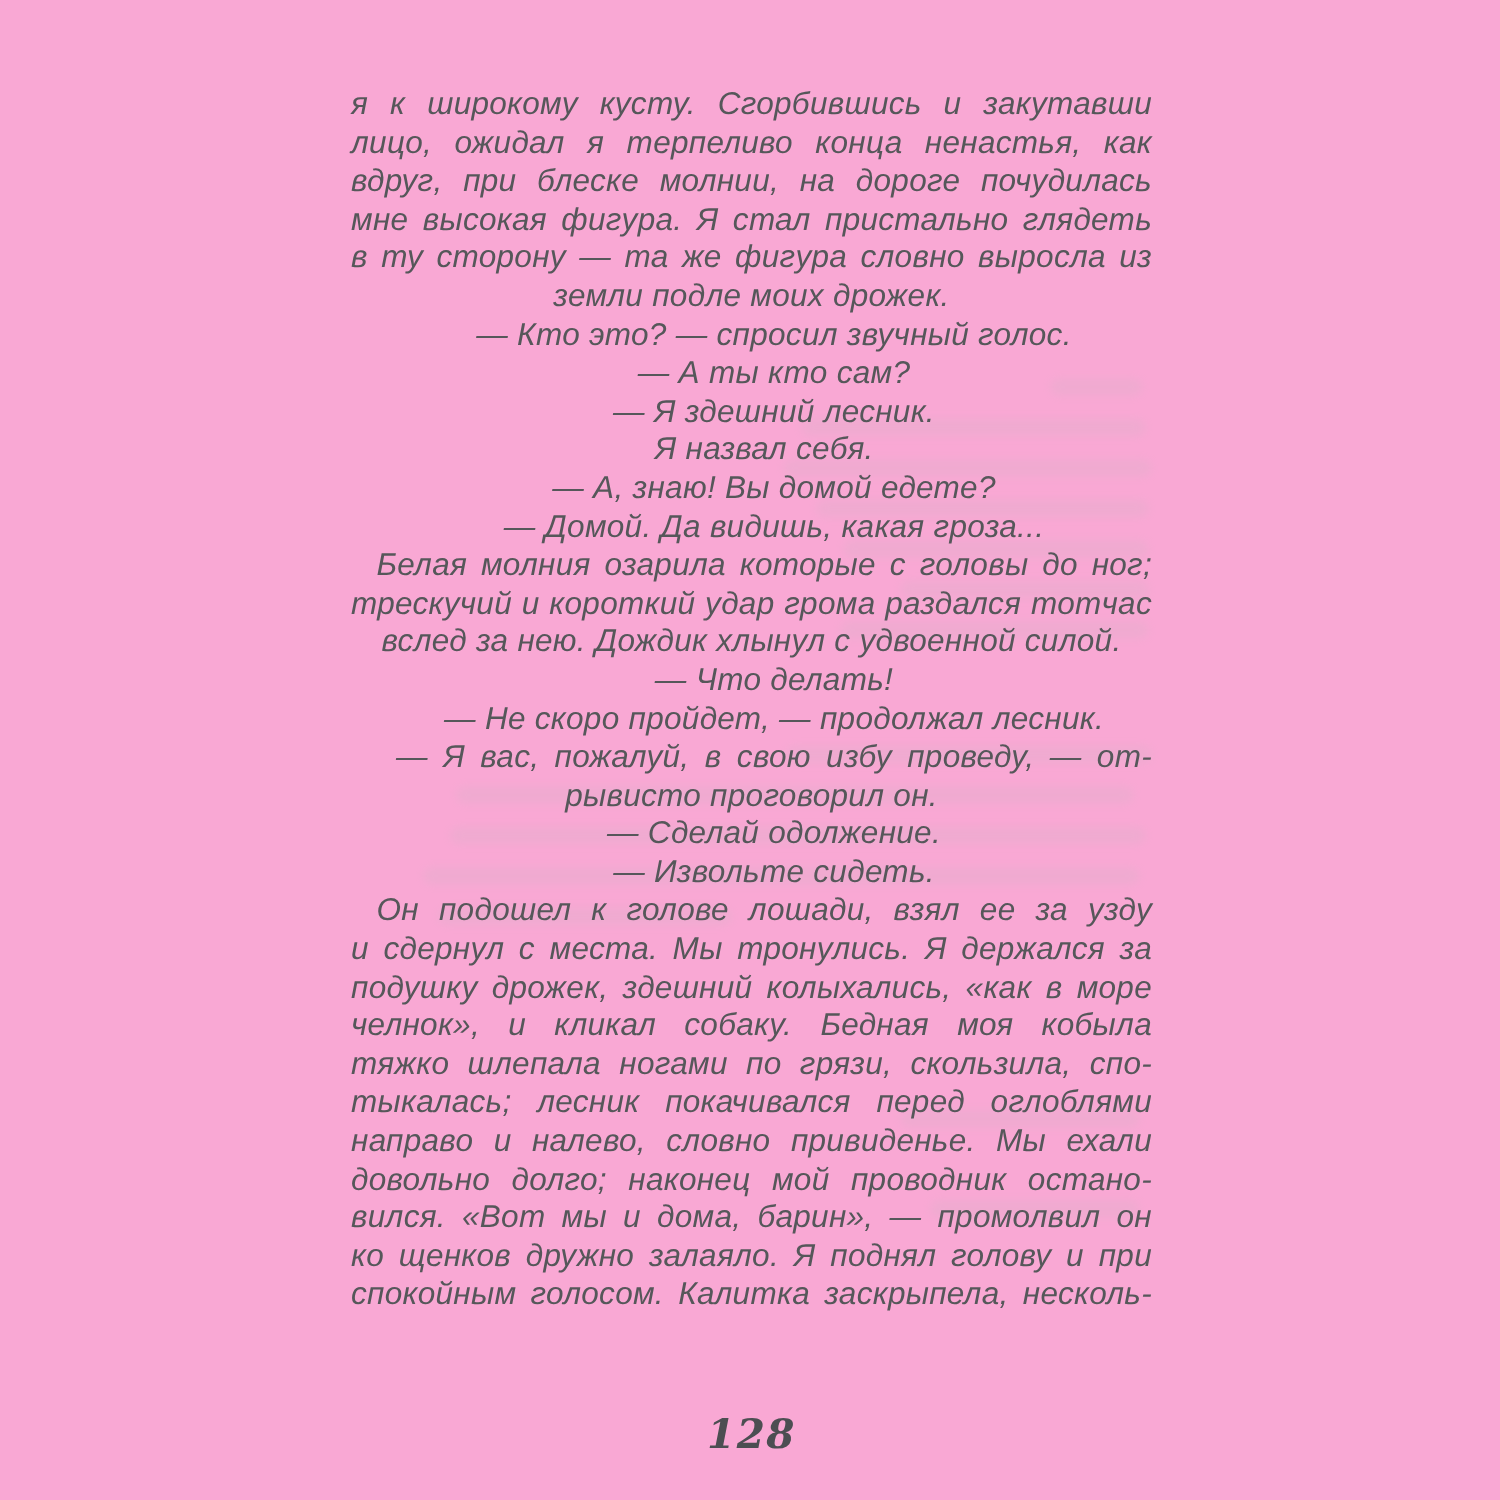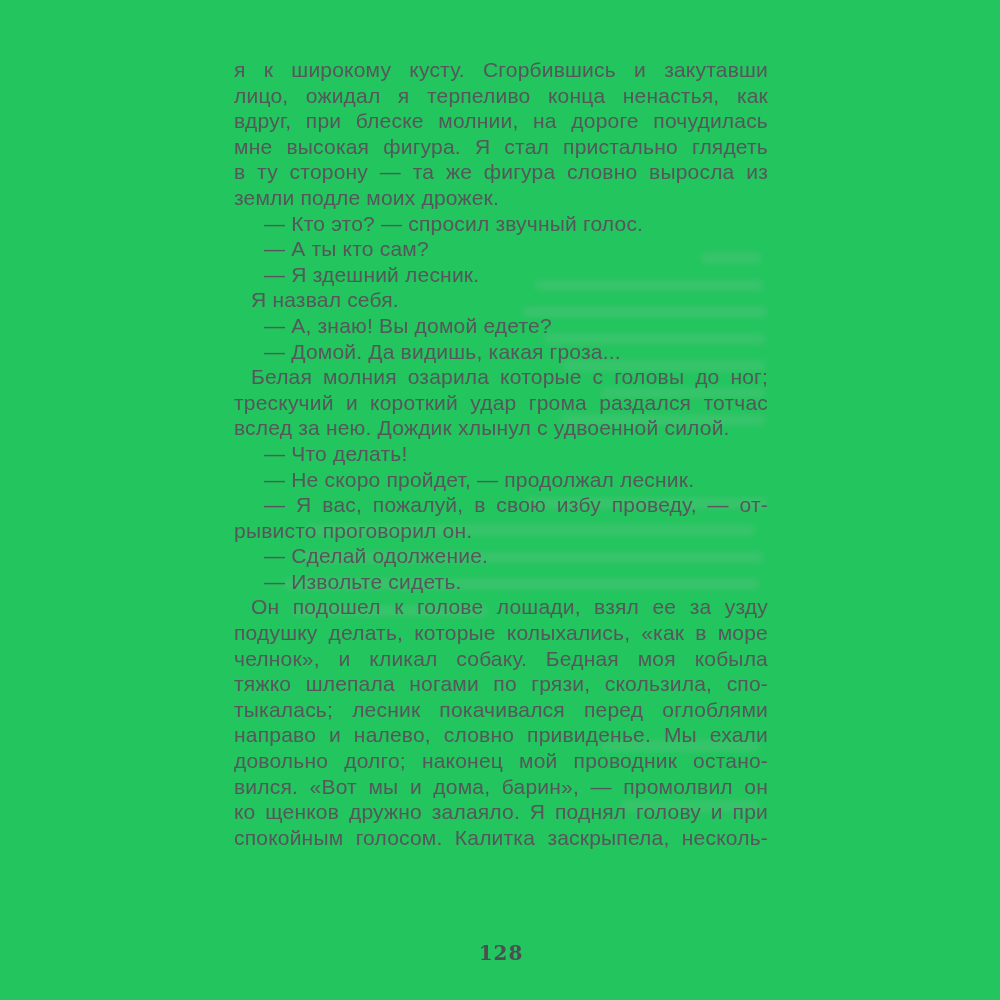--- a/index.html
+++ b/index.html
@@ -10,35 +10,36 @@
     width: 1000px;
     height: 1000px;
     background: #fdfdfc;
     position: relative;
     overflow: hidden;
     font-family: "Liberation Sans", "DejaVu Sans", sans-serif;
   }
   .book-page {
     position: absolute;
     inset: 0;
-    background: #22c55e;
+    background: #f9a8d4;
+    font-style: italic;
   }
   .text-col {
     position: absolute;
     left: 234px;
     top: 57px;
     width: 534px;
     font-size: 21px;
     line-height: 25.6px;
     color: #56575a;
     letter-spacing: 0.2px;
   }
   .line {
     min-height: 25.6px;
-    text-align: left;
+    text-align: center;
     white-space: normal;
   }
   
   .j {
     text-align: justify;
     text-align-last: justify;
     -moz-text-align-last: justify;
   }
   
   .n { padding-left: 17px; }
@@ -46,21 +47,21 @@
   .d { padding-left: 30px; }
 
   .page-footer {
     position: absolute;
     left: 234px;
     width: 534px;
     top: 941px;
     text-align: center;
     font-family: "DejaVu Serif", "Liberation Serif", serif;
     font-weight: bold;
-    font-size: 20px;
+    font-size: 27px;
     color: #4c4e52;
     letter-spacing: 1px;
   }
 
   
   .ghost {
     position: absolute;
     height: 12px;
     background: #b9babd;
     opacity: 0.14;
@@ -107,21 +108,22 @@
     <div class="line n j">Белая молния озарила которые с головы до ног;</div>
     <div class="line j">трескучий и короткий удар грома раздался тотчас</div>
     <div class="line">вслед за нею. Дождик хлынул с удвоенной силой.</div>
     <div class="line d">— Что делать!</div>
     <div class="line d">— Не скоро пройдет, — продолжал лесник.</div>
     <div class="line d j">— Я вас, пожалуй, в свою избу проведу, — от-</div>
     <div class="line">рывисто проговорил он.</div>
     <div class="line d">— Сделай одолжение.</div>
     <div class="line d">— Извольте сидеть.</div>
     <div class="line n j">Он подошел к голове лошади, взял ее за узду</div>
-    <div class="line j">подушку делать, которые колыхались, «как в море</div>
+    <div class="line j">и сдернул с места. Мы тронулись. Я держался за</div>
+    <div class="line j">подушку дрожек, здешний колыхались, «как в море</div>
     <div class="line j">челнок», и кликал собаку. Бедная моя кобыла</div>
     <div class="line j">тяжко шлепала ногами по грязи, скользила, спо-</div>
     <div class="line j">тыкалась; лесник покачивался перед оглоблями</div>
     <div class="line j">направо и налево, словно привиденье. Мы ехали</div>
     <div class="line j">довольно долго; наконец мой проводник остано-</div>
     <div class="line j">вился. «Вот мы и дома, барин», — промолвил он</div>
     <div class="line j">ко щенков дружно залаяло. Я поднял голову и при</div>
     <div class="line j">спокойным голосом. Калитка заскрыпела, несколь-</div>
   </div>
 

